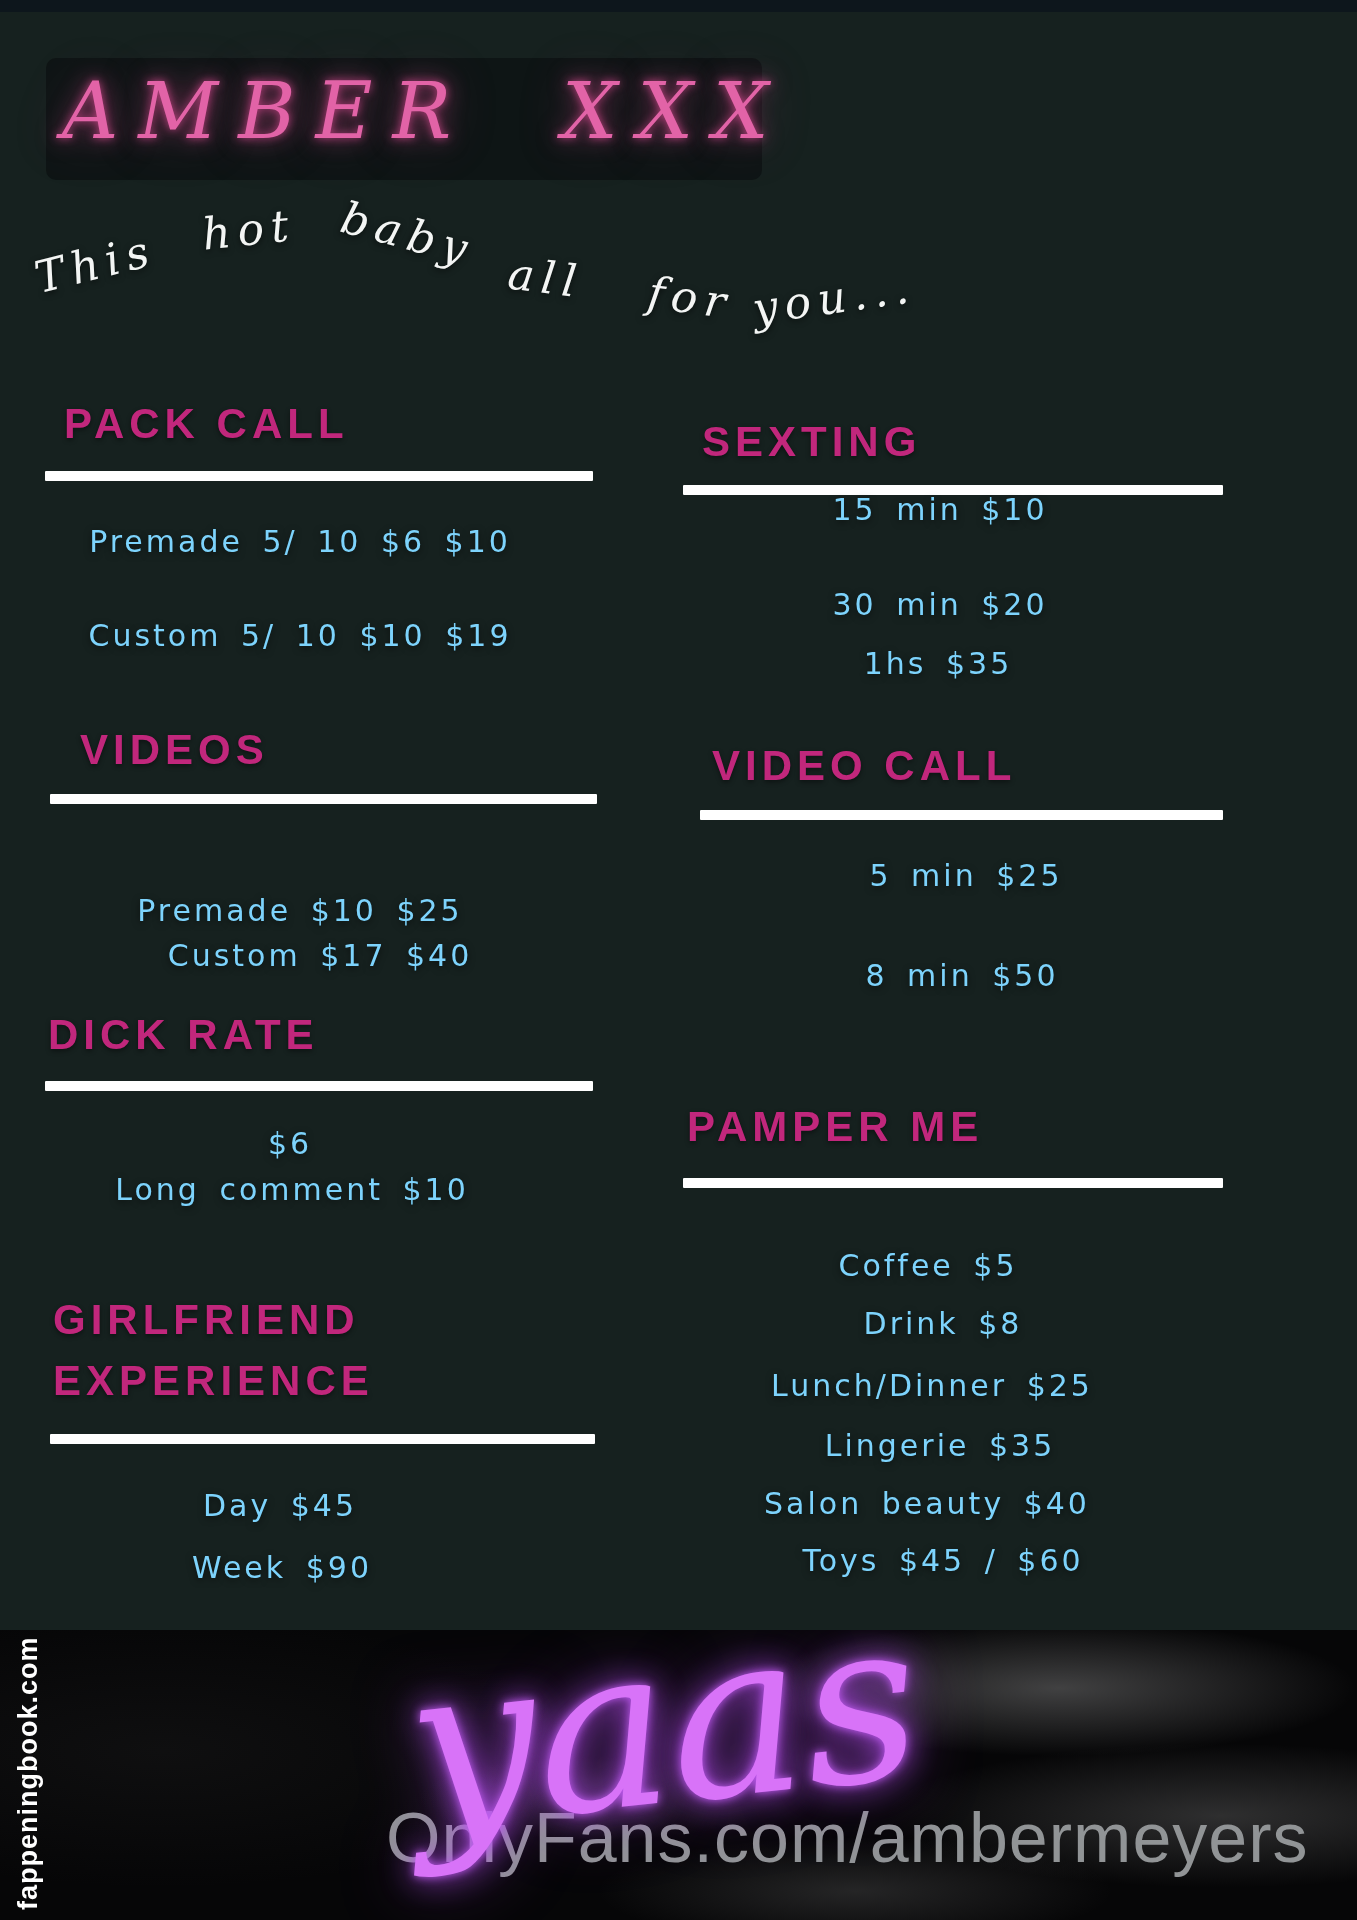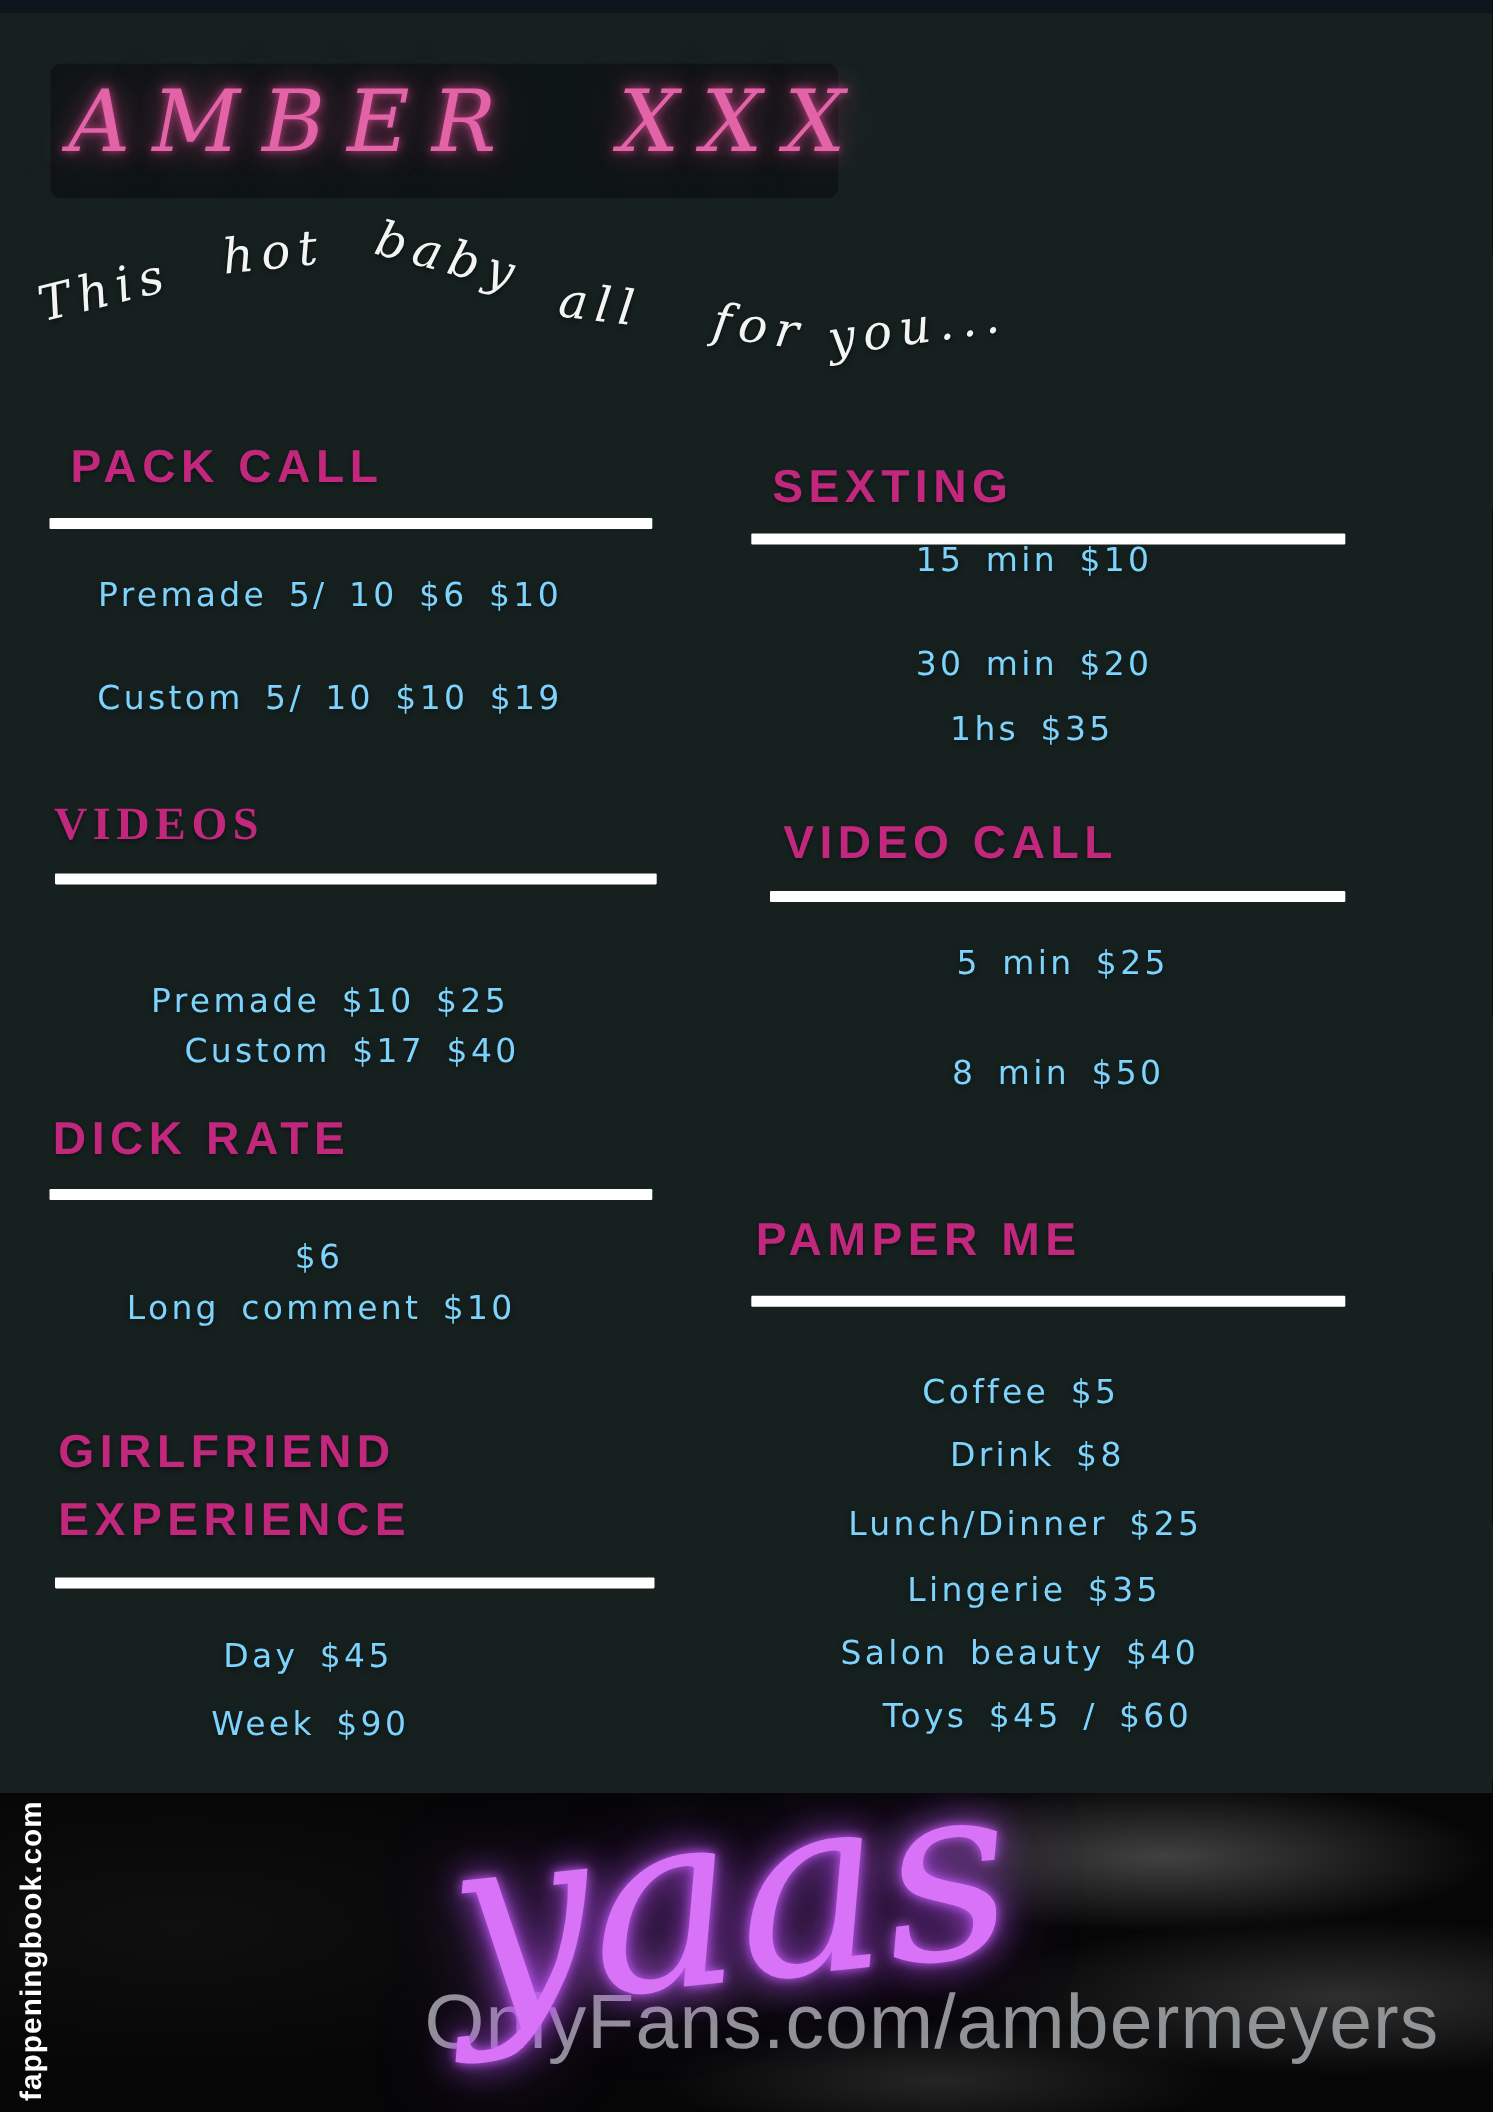--- a/index.html
+++ b/index.html
@@ -80,21 +80,21 @@
   </div>
 
   <div>
     <div class="sec-title" style="left:64px;top:400px;">PACK CALL</div>
     <div class="rule" style="left:45px;top:471px;width:548px;"></div>
     <div class="item" style="left:300px;top:524px;">Premade 5/ 10 $6 $10</div>
     <div class="item" style="left:300px;top:618px;">Custom 5/ 10 $10 $19</div>
   </div>
 
   <div>
-    <div class="sec-title" style="left:49px;top:726px;font-family:Liberation Serif, serif;">VIDEOS</div>
+    <div class="sec-title" style="left:80px;top:726px;">VIDEOS</div>
     <div class="rule" style="left:50px;top:794px;width:547px;"></div>
     <div class="item" style="left:300px;top:846px;margin-top:47px;">Premade $10 $25</div>
     <div class="item" style="left:300px;top:938px;margin-left:20px;">Custom $17 $40</div>
   </div>
 
   <div>
     <div class="sec-title" style="left:48px;top:1011px;">DICK RATE</div>
     <div class="rule" style="left:45px;top:1081px;width:548px;"></div>
     <div class="item" style="left:290px;top:1126px;">$6</div>
     <div class="item" style="left:292px;top:1172px;">Long comment $10</div>

